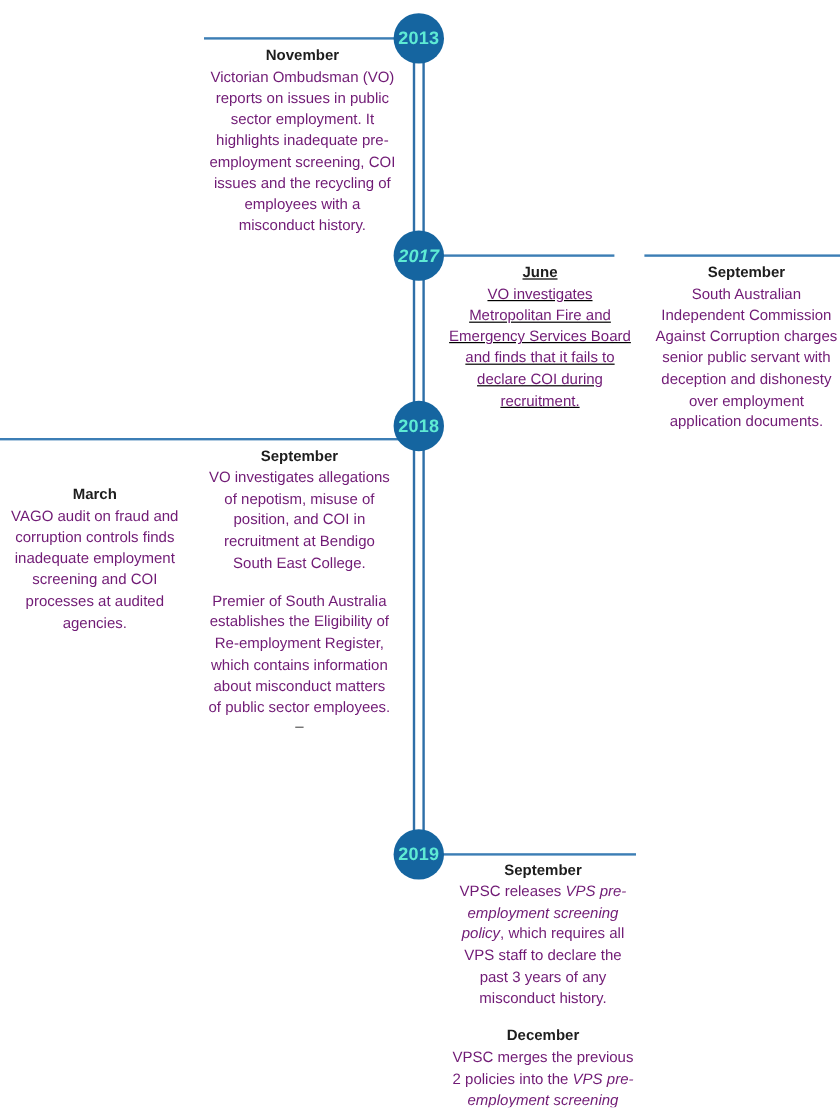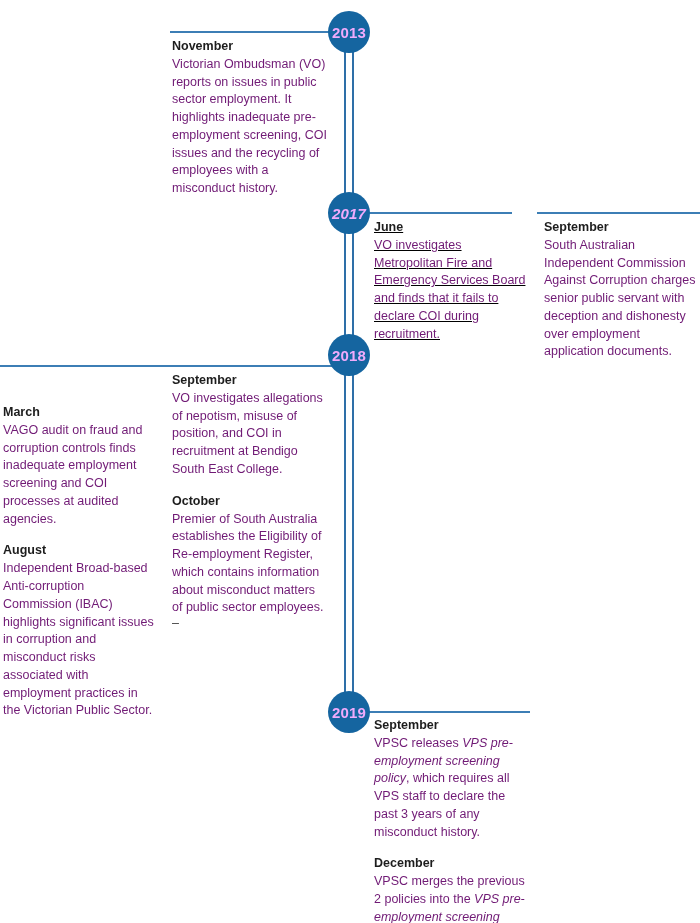--- a/index.html
+++ b/index.html
@@ -28,21 +28,21 @@
   .spine-left  { left: 344px; }
   .spine-right { left: 352px; }
 
   
   .year-node {
     position: absolute;
     width: 42px;
     height: 42px;
     border-radius: 50%;
     background: #1565A0;
-    color: #f0abfc;
+    color: #5eead4;
     display: flex;
     align-items: center;
     justify-content: center;
     font-size: 15px;
     font-weight: 700;
     letter-spacing: 0.2px;
     z-index: 5;
     box-sizing: border-box;
   }
 
@@ -52,21 +52,21 @@
     height: 2px;
     background: #3C7EB5;
     z-index: 1;
   }
 
   
   .col {
     position: absolute;
     box-sizing: border-box;
   }
-  .entry { margin: 0 0 14px 0; }
+  .entry { margin: 0 0 14px 0; text-align: center; }
   .entry:last-child { margin-bottom: 0; }
   .entry-month {
     font-size: 12.5px;
     font-weight: 700;
     color: #1d1d1d;
     line-height: 1.35;
     margin: 0 0 1px 0;
   }
   .entry-body {
     font-size: 12.5px;
@@ -128,33 +128,28 @@
   <div class="rule" style="left:0px;top:365px;width:345px;"></div>
   <div class="year-node" style="left:328px;top:334px;">
     <span>2018</span>
   </div>
 
   <div class="col" style="left:3px;top:372px;width:152px;margin-top:32px;">
     <div class="entry">
       <p class="entry-month">March</p>
       <p class="entry-body">VAGO audit on fraud and corruption controls finds inadequate employment screening and COI processes at audited agencies.</p>
     </div>
-    <div class="entry">
-      <p class="entry-month">August</p>
-      <p class="entry-body">Independent Broad-based Anti-corruption Commission (IBAC) highlights significant issues in corruption and misconduct risks associated with employment practices in the Victorian Public Sector.</p>
-    </div>
   </div>
 
   <div class="col" style="left:172px;top:372px;width:155px;">
     <div class="entry">
       <p class="entry-month">September</p>
       <p class="entry-body">VO investigates allegations of nepotism, misuse of position, and COI in recruitment at Bendigo South East College.</p>
     </div>
     <div class="entry">
-      <p class="entry-month">October</p>
       <p class="entry-body">Premier of South Australia establishes the Eligibility of Re-employment Register, which contains information about misconduct matters of public sector employees.</p>
       <p class="entry-sep">–</p>
     </div>
   </div>
 
   <div class="rule" style="left:352px;top:711px;width:178px;"></div>
   <div class="year-node" style="left:328px;top:691px;">
     <span>2019</span>
   </div>
 

